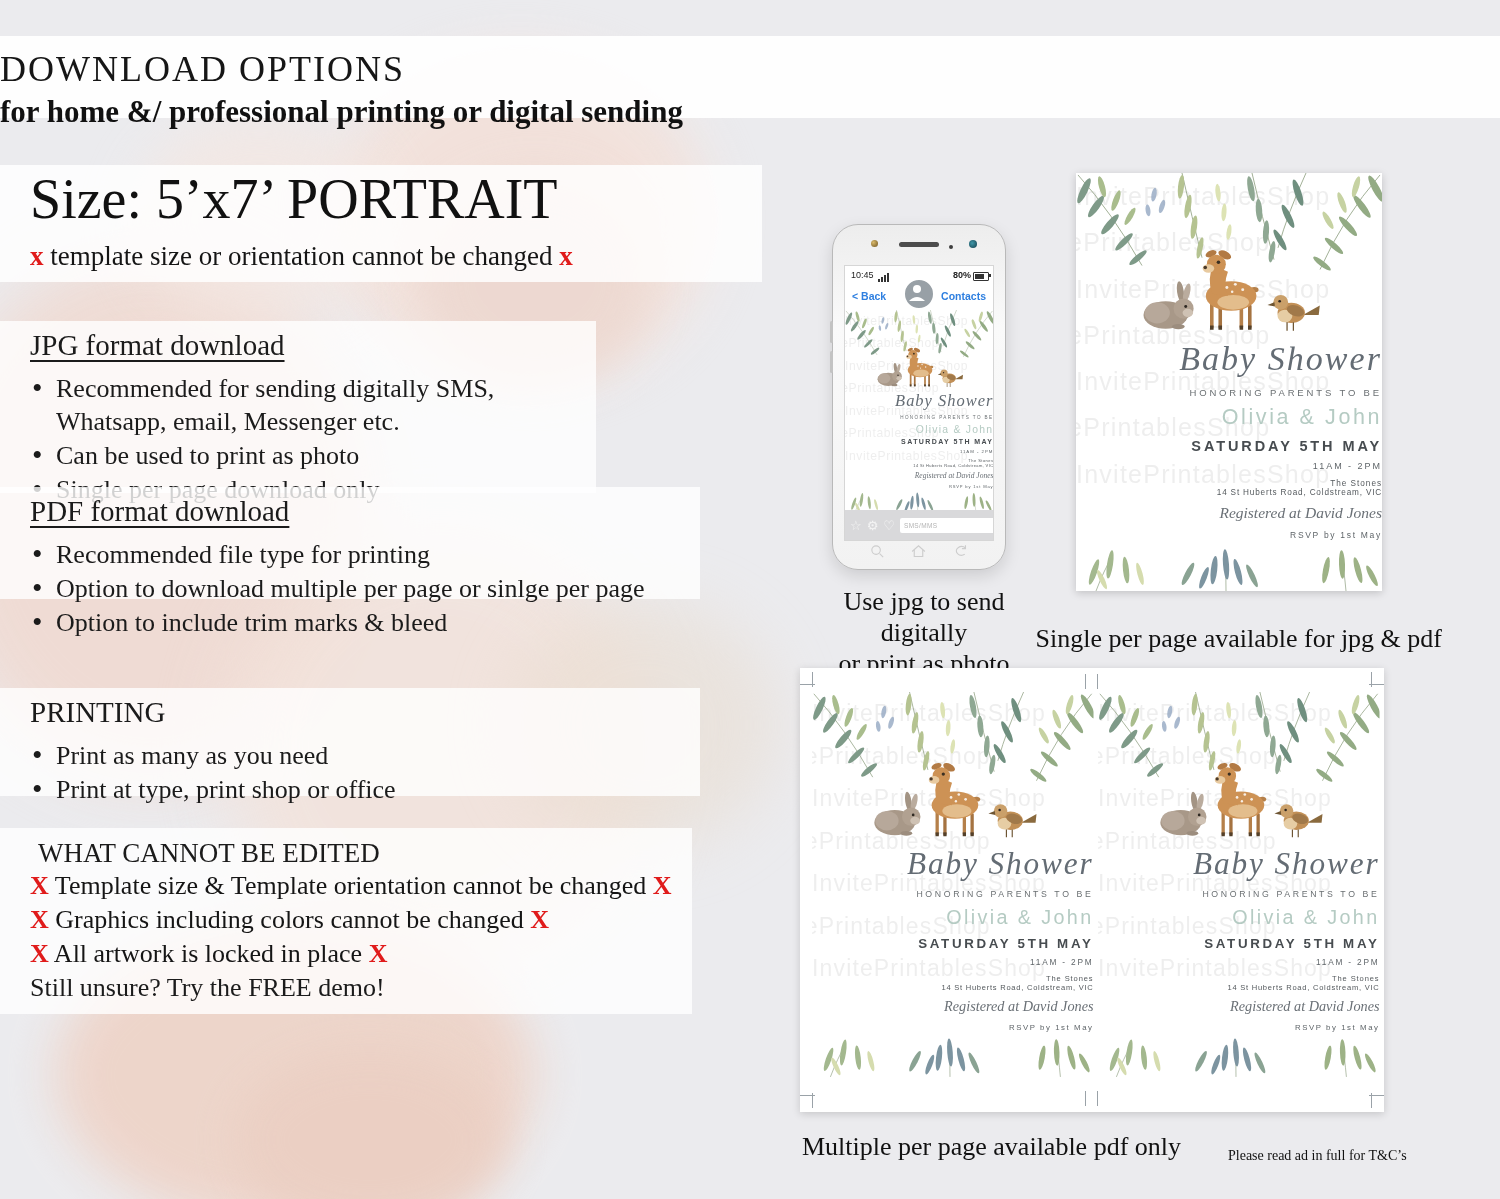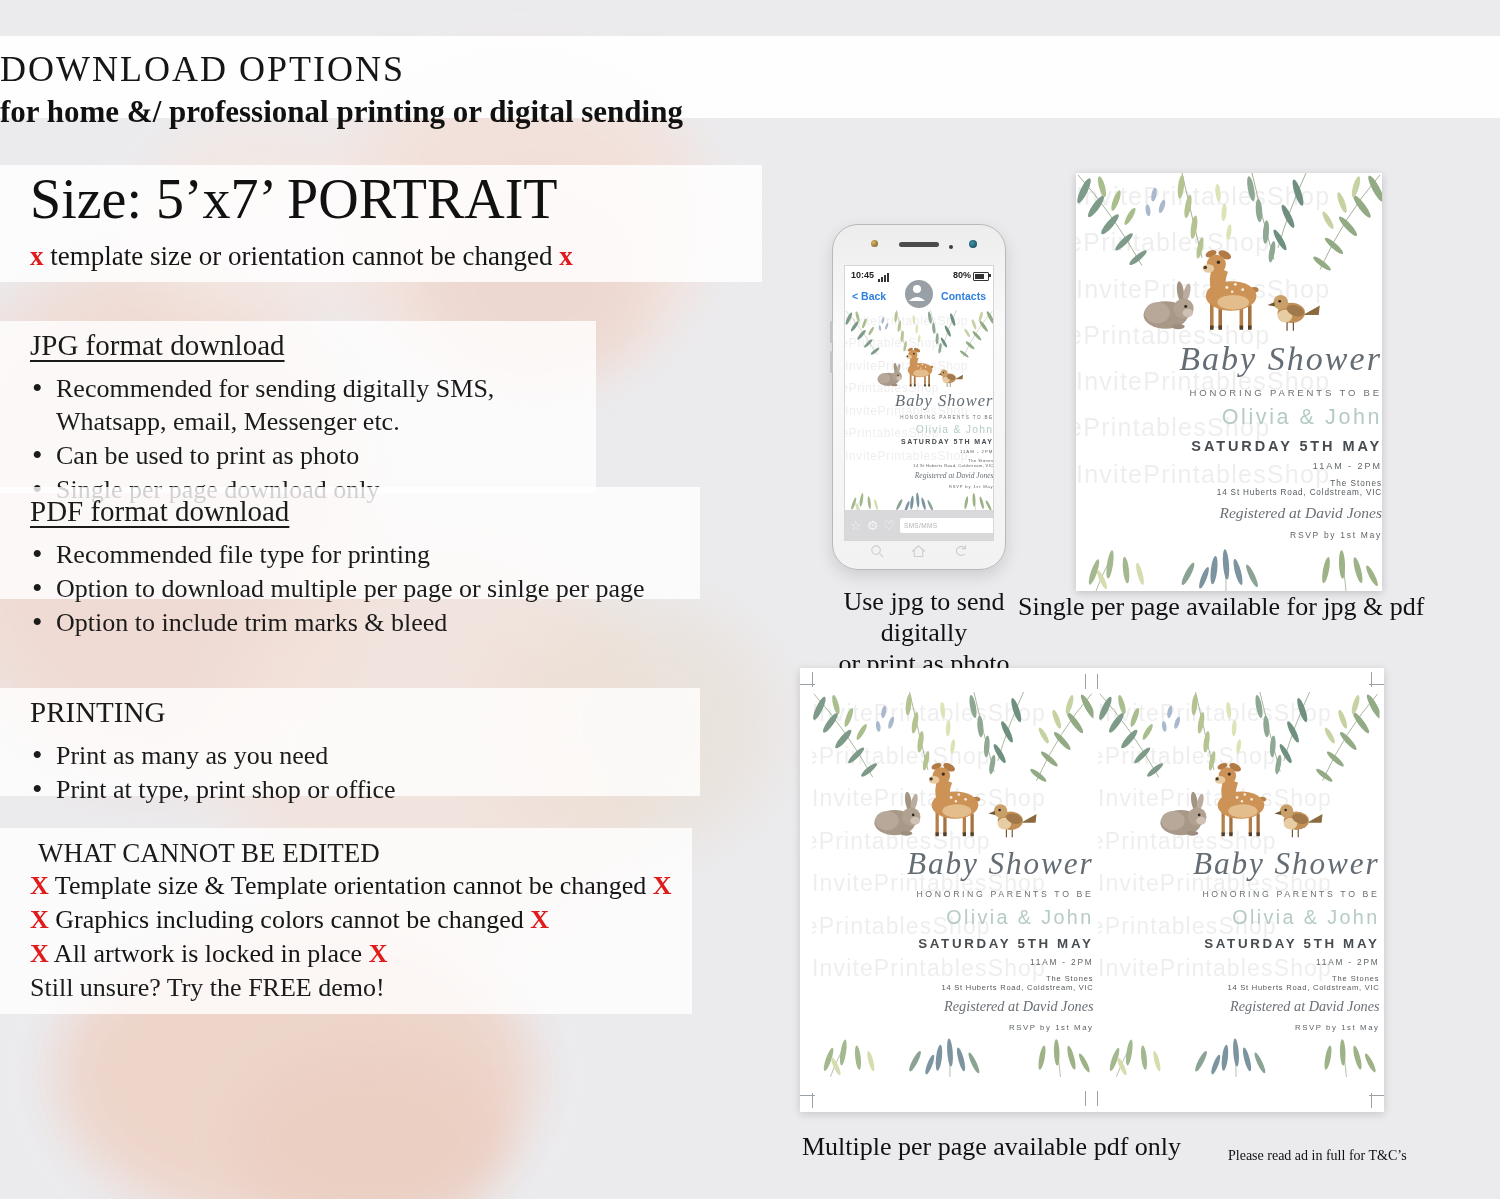--- a/index.html
+++ b/index.html
@@ -75,21 +75,21 @@
   .ph-btn{position:absolute;left:-3px;width:3px;height:22px;background:#c3c3c3;border-radius:2px;}
   .cam-dot{position:absolute;left:38px;top:15px;width:7px;height:7px;border-radius:50%;
     background:radial-gradient(circle at 35% 35%,#d9b96a,#6e5320);}
   .speaker{position:absolute;left:50%;top:17px;transform:translateX(-50%);width:40px;height:5px;border-radius:3px;background:#4c4c4c;}
   .sensor{position:absolute;right:52px;top:20px;width:4px;height:4px;border-radius:50%;background:#3e3e3e;}
   .fcam{position:absolute;right:28px;top:15px;width:8px;height:8px;border-radius:50%;
     background:radial-gradient(circle at 40% 40%,#3f97a8,#123d4a);}
   .screen{position:absolute;left:11px;top:40px;width:150px;height:276px;background:#fff;
     border:1px solid #d6d6d6;box-sizing:border-box;overflow:hidden;}
   .statusbar{position:relative;height:18px;font-family:"Liberation Sans",sans-serif;font-size:9px;color:#222;}
-  .st-time{position:absolute;left:6px;top:4px;font-weight:bold;}
+  .st-time{position:absolute;left:6px;top:4px;font-weight:normal;}
   .sig{position:absolute;left:33px;top:7px;display:flex;align-items:flex-end;gap:1px;}
   .sig i{display:block;width:2px;background:#333;}
   .batt-pct{position:absolute;right:22px;top:4px;font-weight:bold;}
   .batt{position:absolute;right:4px;top:6px;width:14px;height:7px;border:1px solid #333;border-radius:1px;}
   .batt::after{content:"";position:absolute;left:1px;top:1px;bottom:1px;width:9px;background:#333;}
   .batt::before{content:"";position:absolute;right:-3px;top:1px;width:2px;height:3px;background:#333;}
   .navrow{position:relative;height:26px;font-family:"Liberation Sans",sans-serif;font-size:10.5px;font-weight:bold;color:#2e7fe0;}
   .nav-back{position:absolute;left:7px;top:6px;}
   .nav-contacts{position:absolute;right:7px;top:6px;}
   .avatar{position:absolute;left:50%;top:-6px;transform:translateX(-50%);width:28px;height:28px;border-radius:50%;
@@ -108,21 +108,21 @@
   .sheet{position:absolute;left:800px;top:668px;width:584px;height:444px;background:#fff;
     box-shadow:0 2px 8px rgba(0,0,0,.16);}
   .copy1{position:absolute;left:12px;top:24px;}
   .copy2{position:absolute;left:298px;top:24px;}
   .trim{position:absolute;background:#9aa2a8;}
   .trim.v{width:1px;height:15px;}
   .trim.h{width:15px;height:1px;}
 
   .caption{position:absolute;font-size:26px;color:#111;}
   .cap-phone{left:798px;top:586px;width:252px;text-align:center;line-height:31px;}
-  .cap-single{left:1018px;top:592px;width:424px;text-align:left;}
+  .cap-single{left:1018px;top:624px;width:424px;text-align:right;}
   .cap-multi{left:802px;top:1132px;}
   .cap-footer{left:1228px;top:1148px;font-size:14px;}
 
   .hidden-defs{position:absolute;width:0;height:0;overflow:hidden;}
 </style>
 </head>
 <body>
 
 <svg class="hidden-defs" aria-hidden="true">
   <defs>

